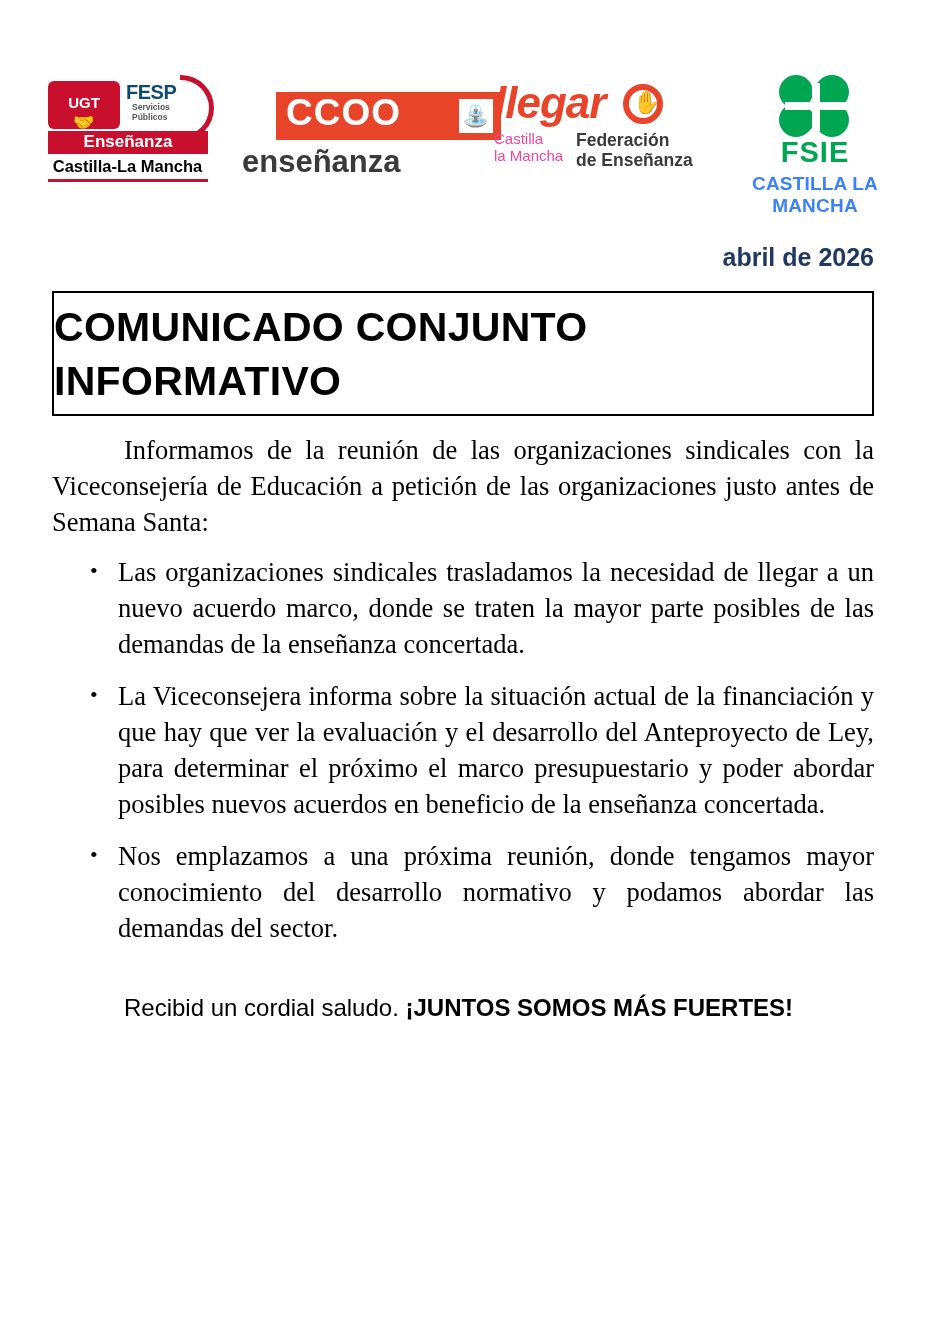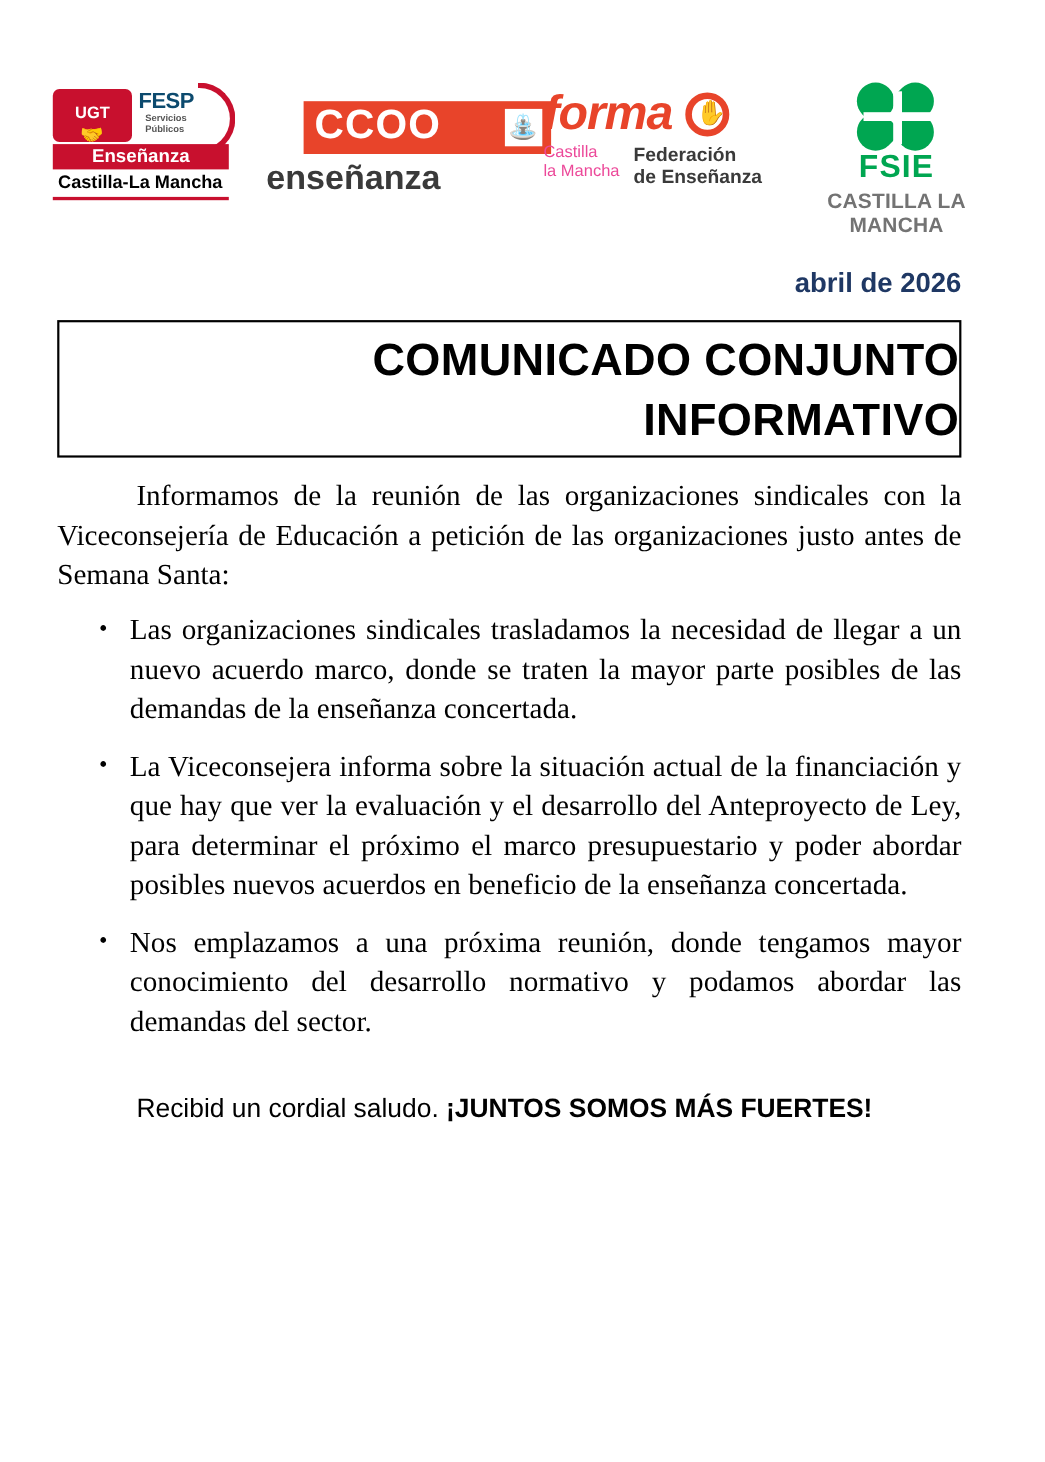--- a/index.html
+++ b/index.html
@@ -273,21 +273,21 @@
     line-height: 42px;
   }
   .fsie-region {
     position: absolute;
     left: 0;
     top: 98px;
     width: 190px;
     text-align: center;
     font-size: 19px;
     font-weight: bold;
-    color: #737373;
+    color: #3b82f6;
     letter-spacing: 0.2px;
   }
 
   
   .doc-date {
     position: absolute;
     top: 243px;
     right: 76px;
     font-family: "Liberation Sans", sans-serif;
     font-size: 25px;
@@ -305,21 +305,21 @@
     border: 2px solid #000;
     box-sizing: border-box;
     display: flex;
     align-items: center;
     justify-content: center;
   }
   .title-text {
     font-family: "Liberation Sans", sans-serif;
     font-size: 41px;
     font-weight: bold;
-    text-align: right;
+    text-align: left;
     line-height: 54px;
     letter-spacing: 0.3px;
   }
 
   
   .body-wrap {
     position: absolute;
     left: 52px;
     top: 432px;
     width: 822px;
@@ -387,21 +387,21 @@
 
     <div class="logo-ccoo">
       <div class="ccoo-bar">
         <span class="ccoo-text">CCOO</span>
         <span class="ccoo-sq">⛲</span>
       </div>
       <div class="ccoo-ens">enseñanza</div>
     </div>
 
     <div class="logo-feuso">
-      <div class="feuso-word">forma</div>
+      <div class="feuso-word">llegar</div>
       <div class="feuso-o"></div>
       <div class="feuso-hand">✋</div>
       <div class="feuso-clm">Castilla<br>la Mancha</div>
       <div class="feuso-fed">Federación<br>de Enseñanza</div>
     </div>
 
     <div class="logo-fsie">
       <div class="fsie-clover">
         <div class="fsie-leaf leaf-tl"></div>
         <div class="fsie-leaf leaf-tr"></div>

